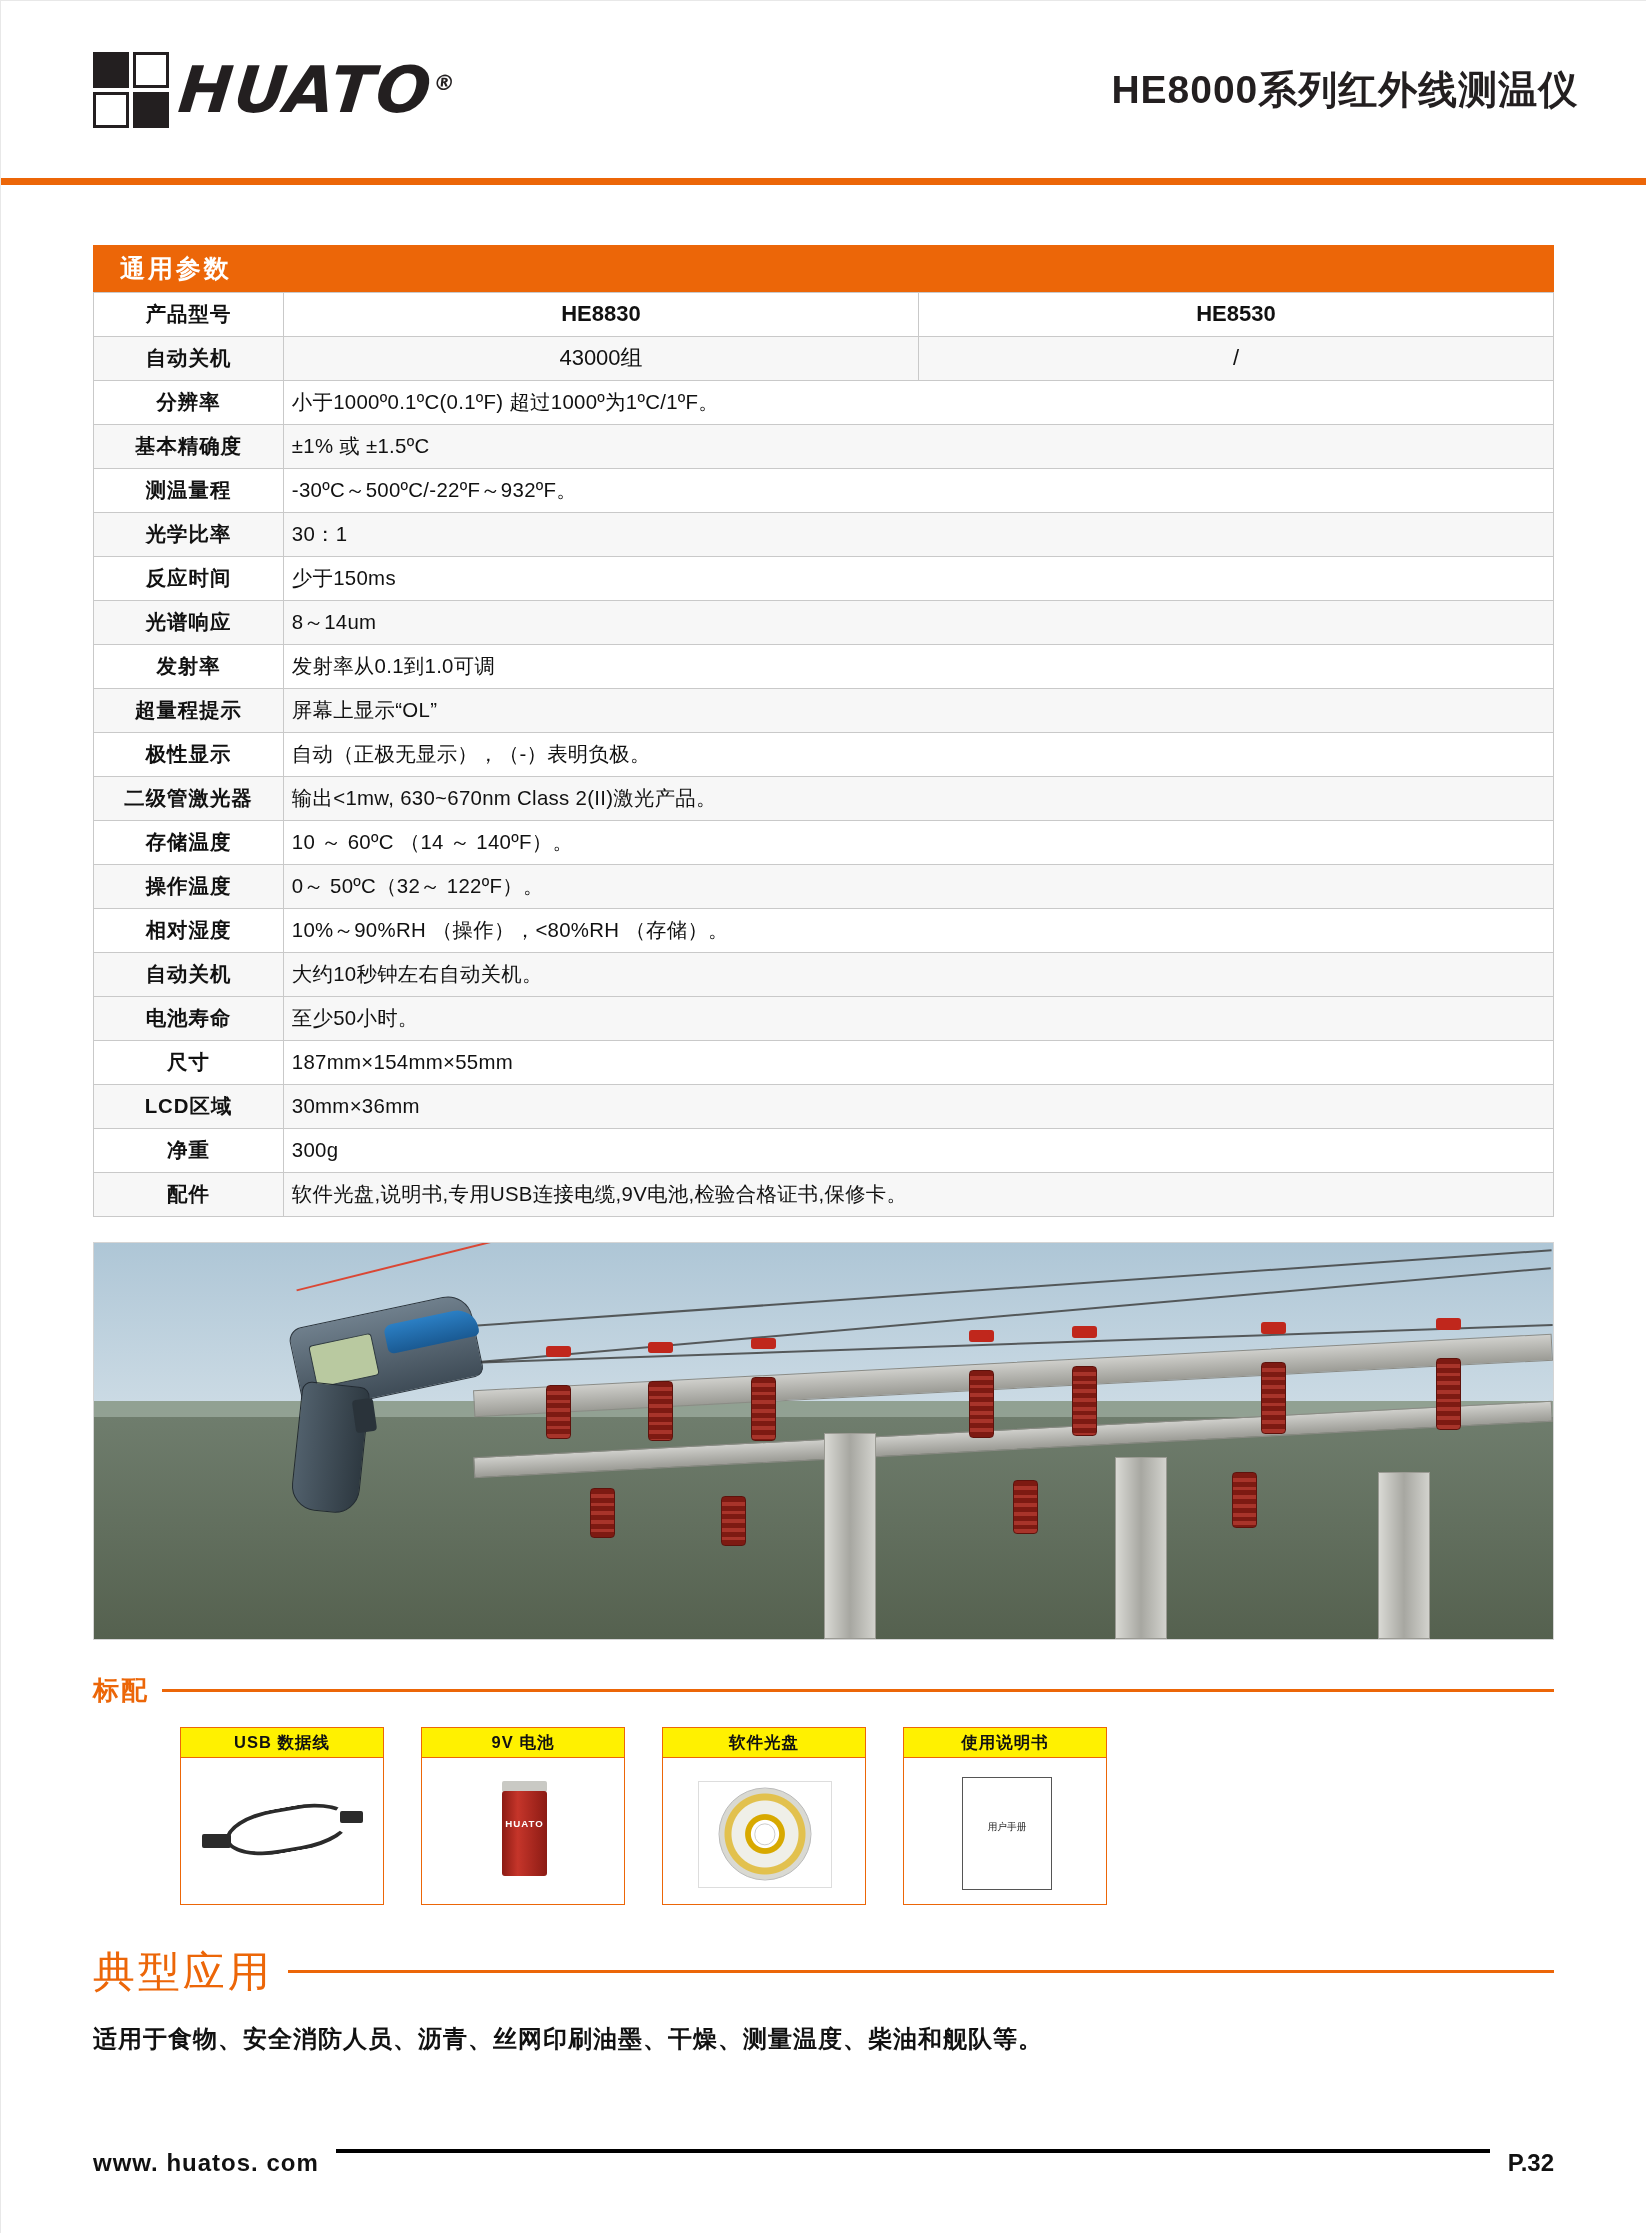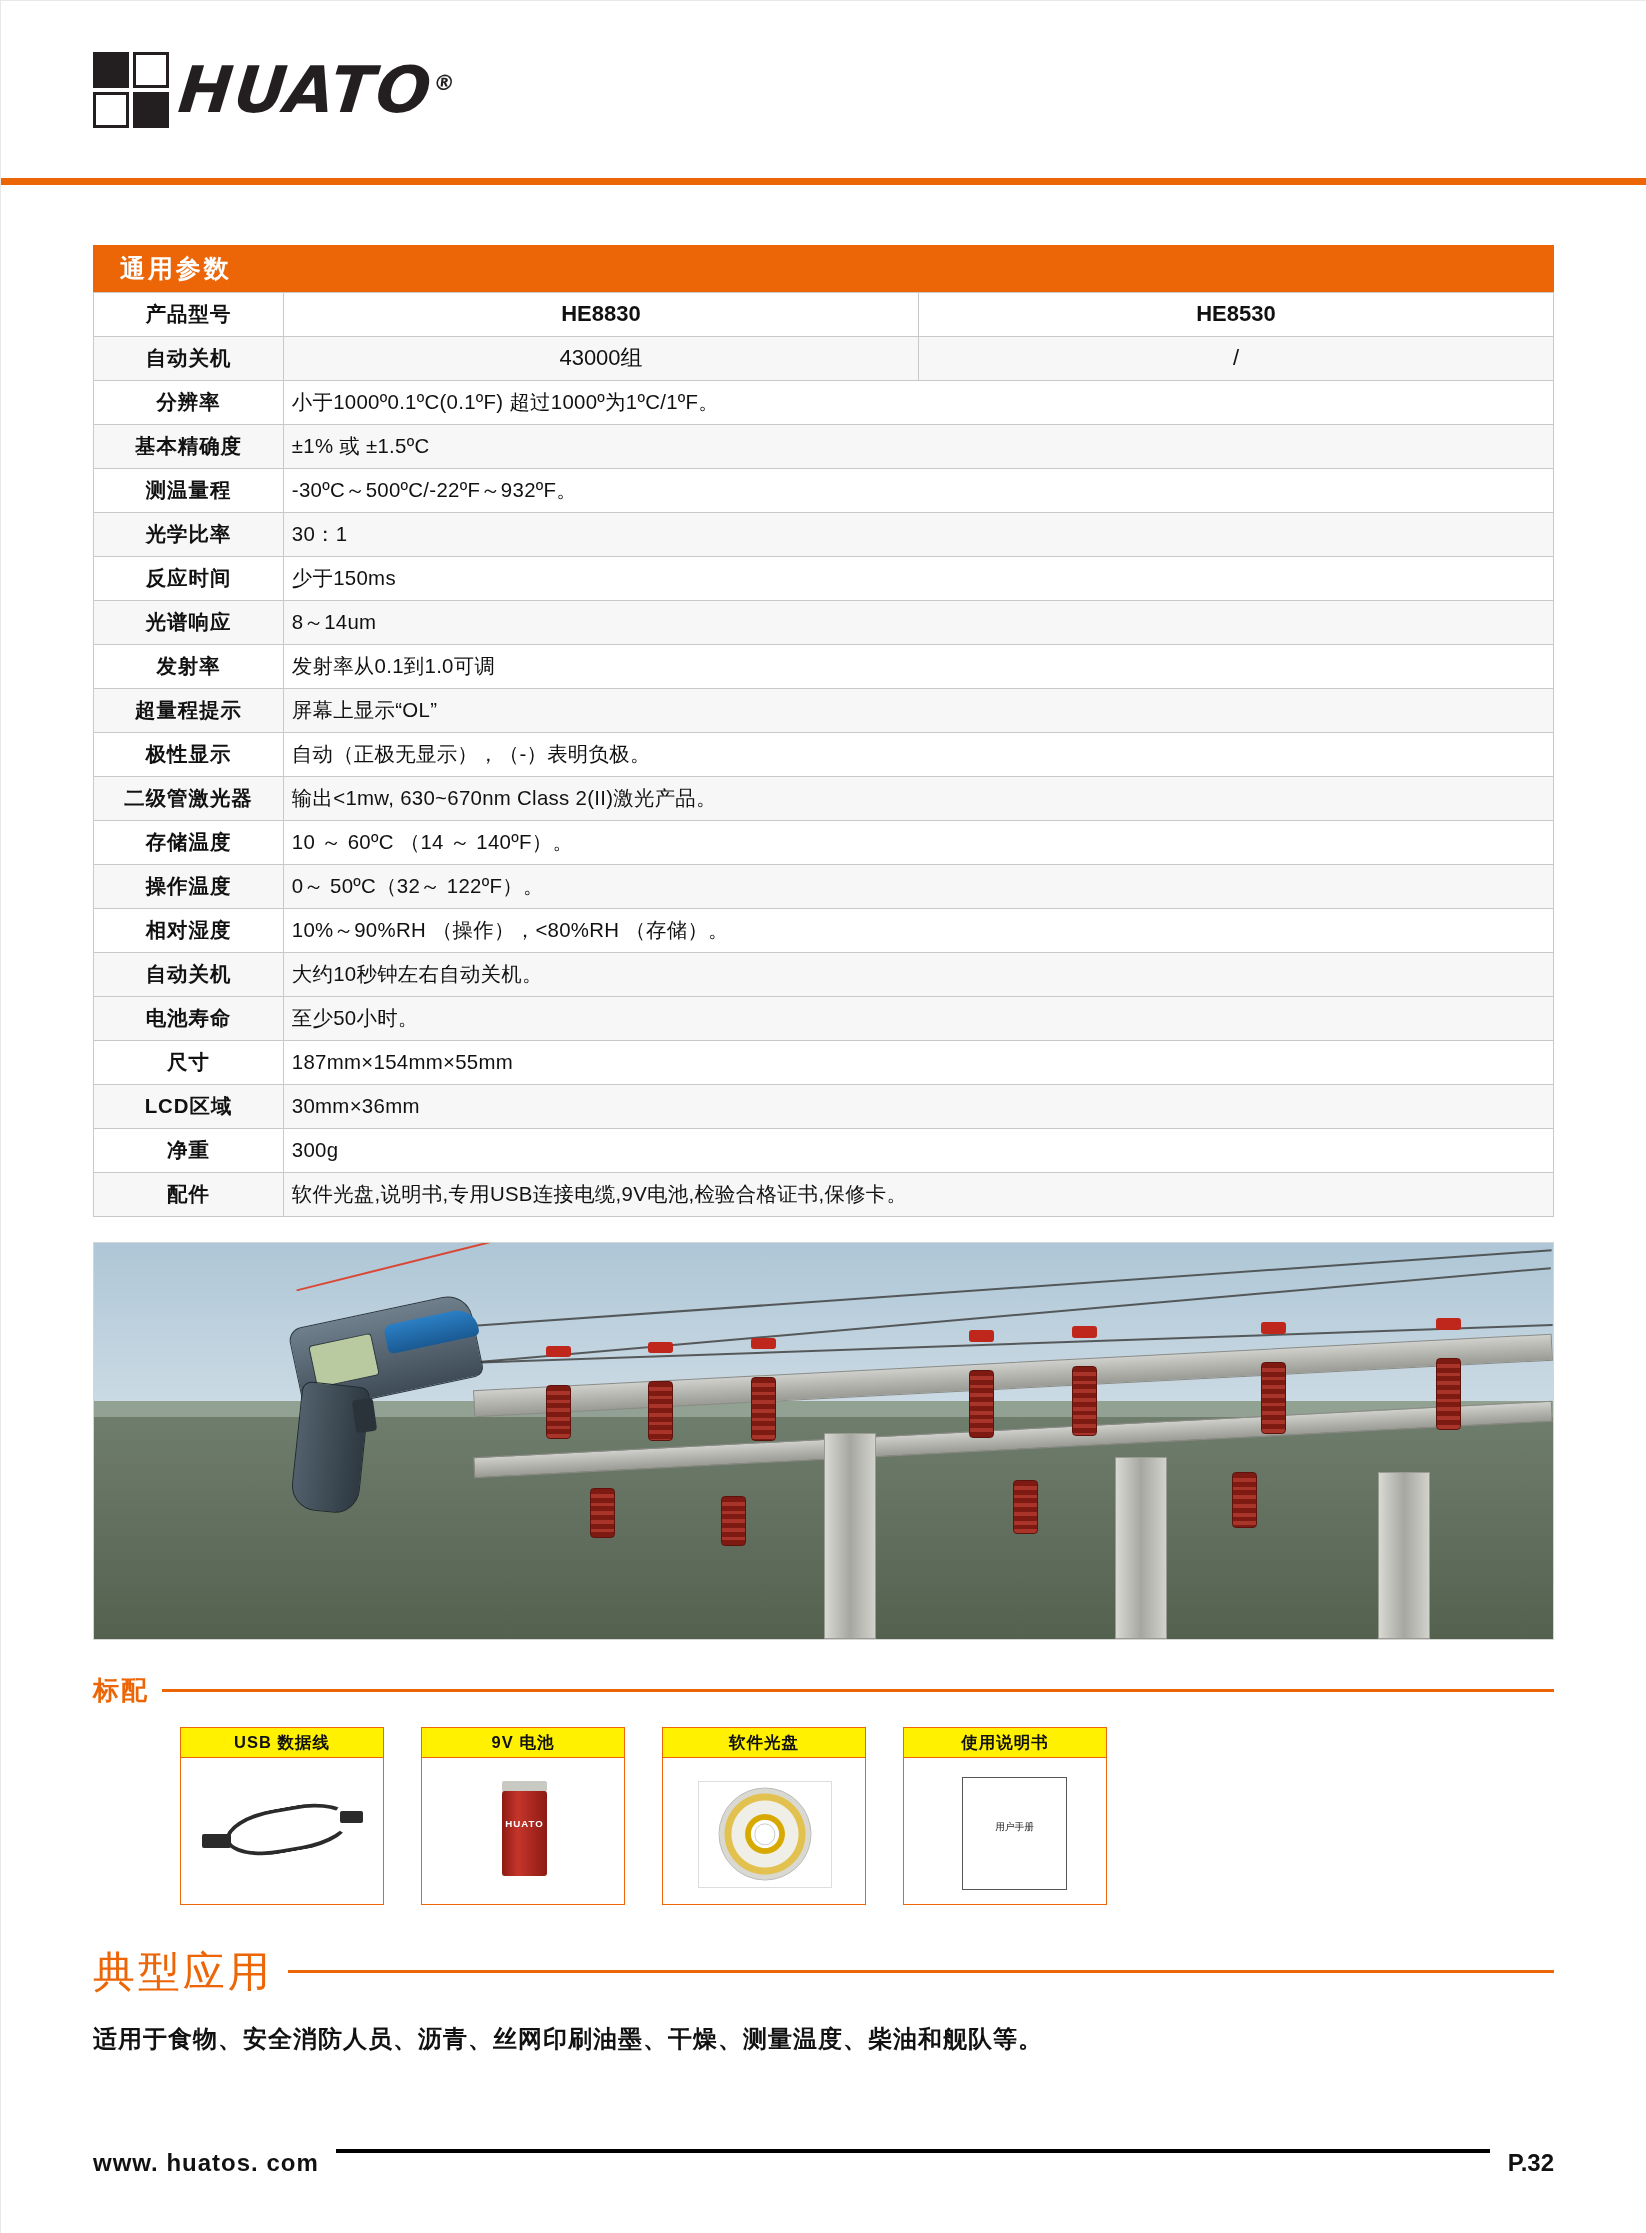--- a/index.html
+++ b/index.html
@@ -279,21 +279,21 @@
     width:93px; height:93px; border-radius:50%;
     background: radial-gradient(circle at 50% 50%, #ffffff 0 13.6px, #d8a900 14.6px 19.4px, #efefe8 20.4px 33px, #e2c14e 34px 40px, #d9d9d2 41px 47px);
     border:1px solid #bbb;
   }
   .cd-center {
     position:absolute; left:50%; top:50%; transform: translate(-50%,-50%);
     width:21.3px; height:21.3px; border-radius:50%; background:#fff; border:1px solid #ccc;
   }
   
   .manual {
-    position:absolute; left:58px; top:19.4px; width:105px; height:113px;
+    position:absolute; left:58px; top:19.4px; width:90px; height:113px;
     background:#fff; border:1px solid #555;
   }
   .manual-title {
     position:absolute; left:0; top:43px; width:100%; text-align:center;
     font-size:9.7px; color:#222;
   }
 
   
   .app-head {
     margin-top: 39px;
@@ -356,20 +356,21 @@
       <div class="logo-mark">
         <span class="sq tl"></span>
           <span class="sq tr"></span>
           <span class="sq bl"></span>
           <span class="sq br"></span>
       </div>
       <div class="logo-text">
         <span>HUATO</span><span class="logo-reg">®</span>
       </div>
     </div>
+    <div class="header-title">HE8000系列红外线测温仪</div>
   </div>
   <div class="header-rule"></div>
 
   <div class="content">
 
     <div class="section-banner">通用参数</div>
 
     <table class="spec">
       <tbody>
         <tr>

